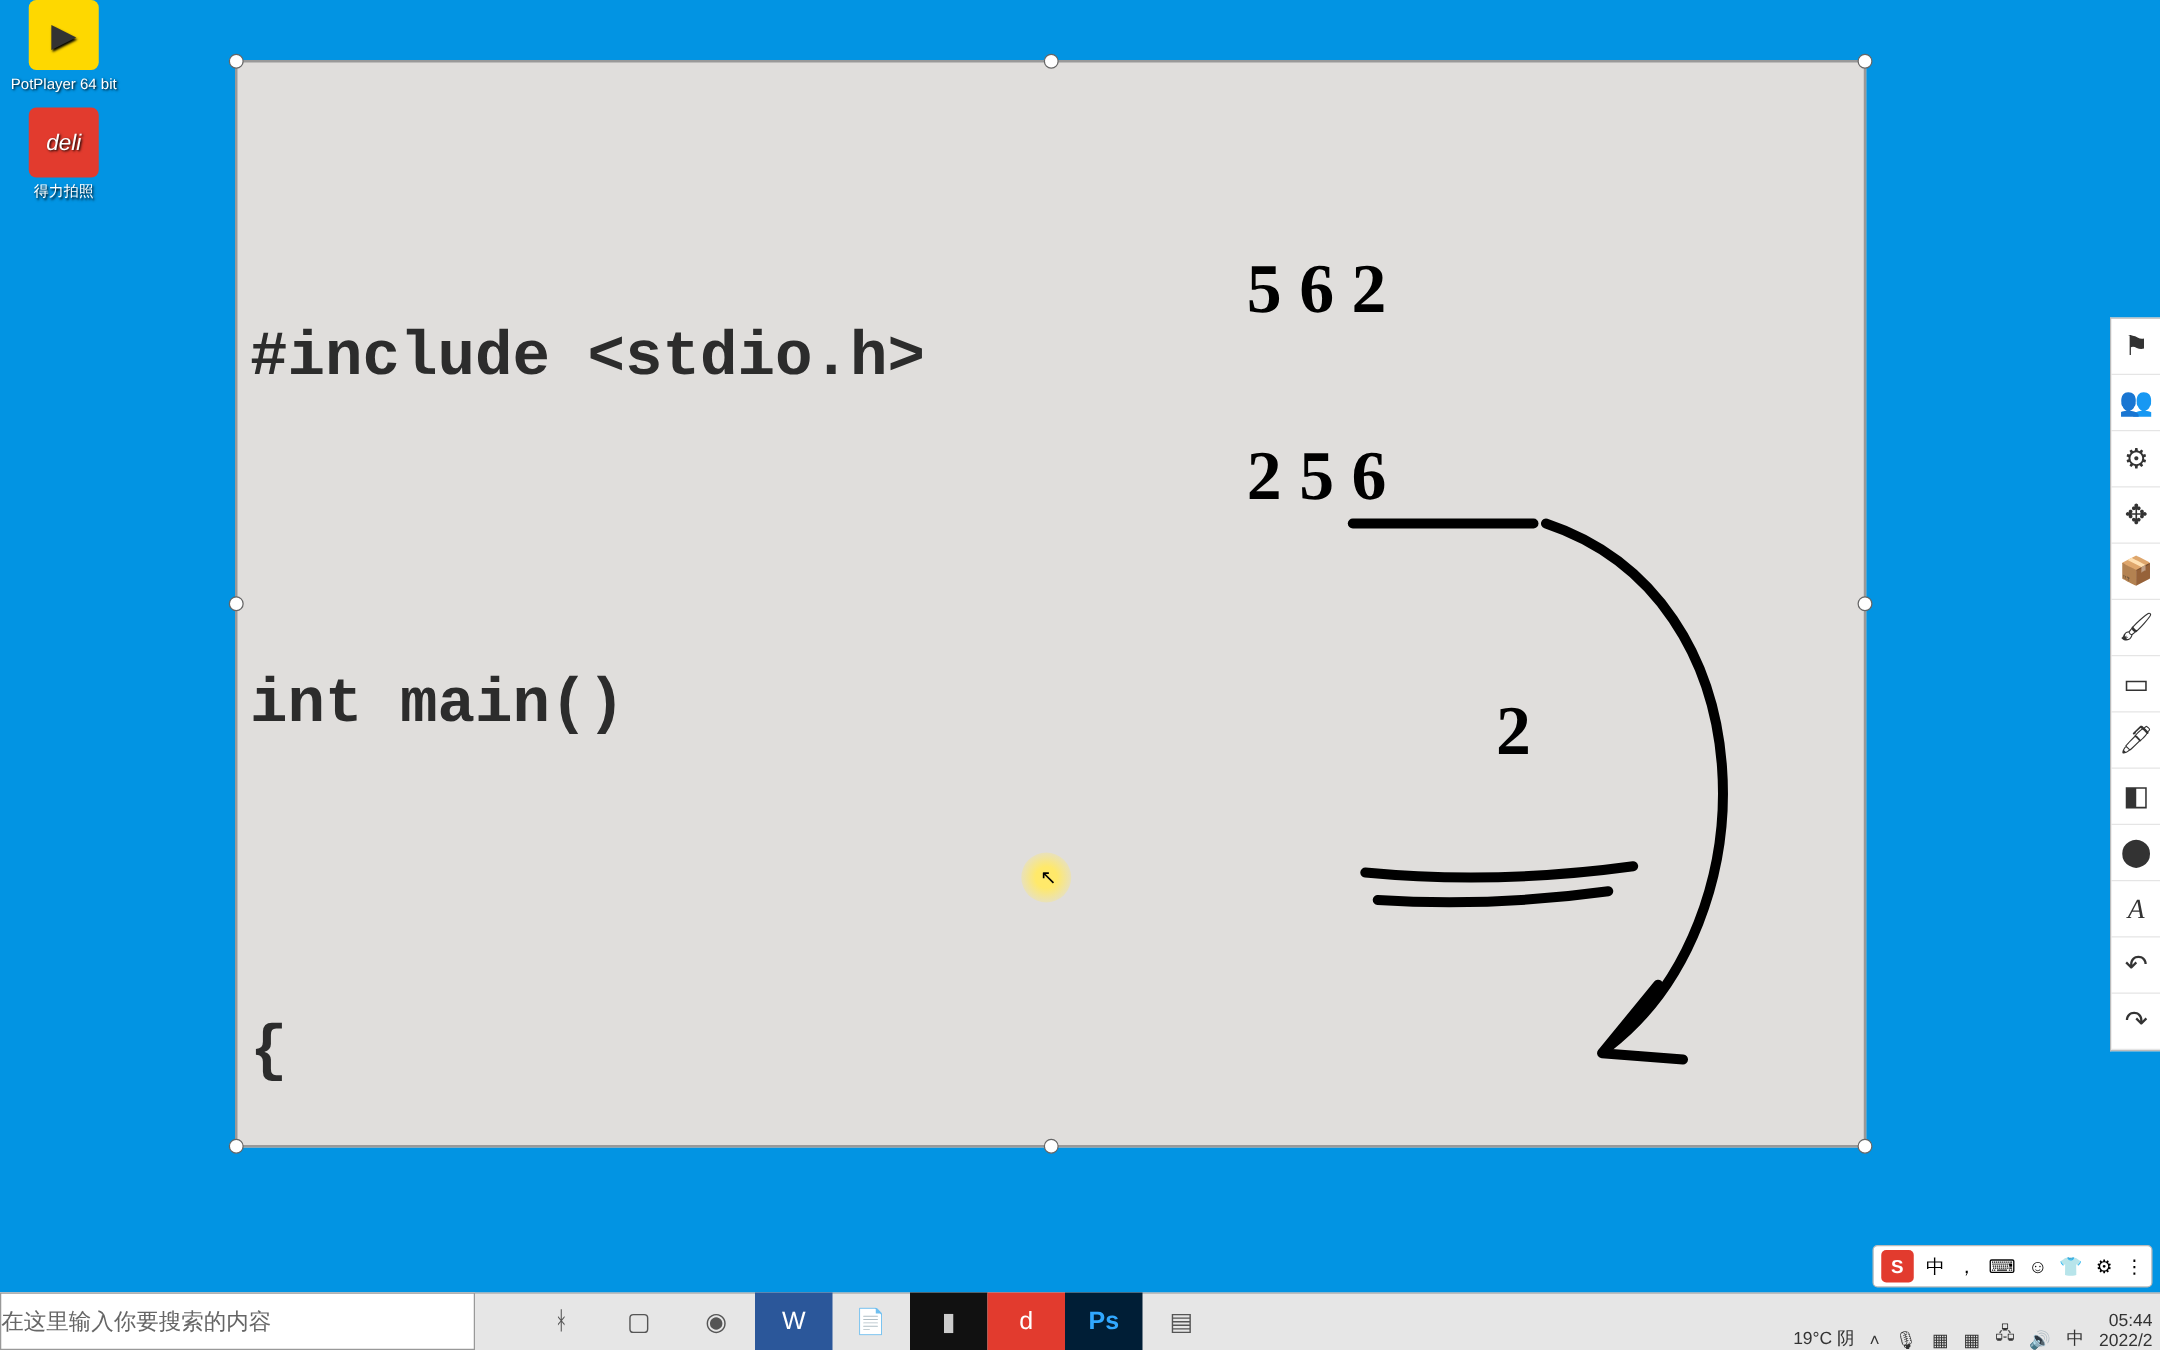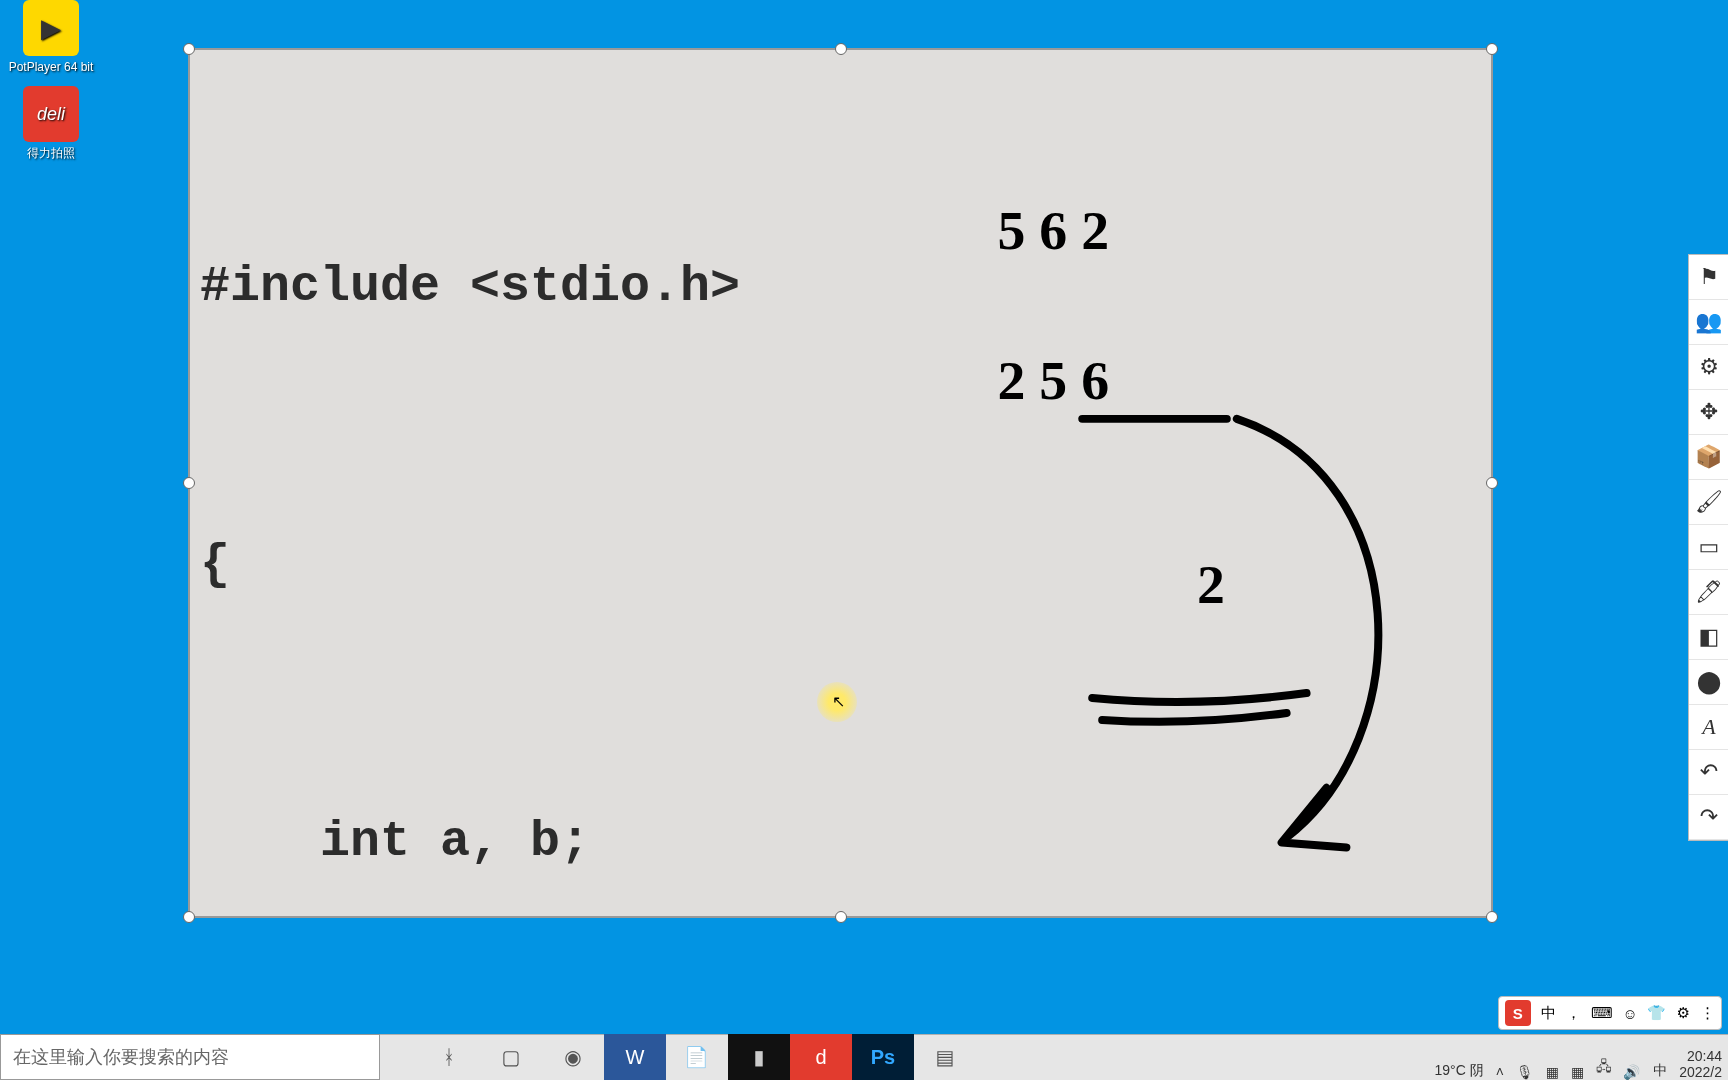--- a/index.html
+++ b/index.html
@@ -63,21 +63,21 @@
 
 
 .taskbar {
   position:absolute; left:0; right:0; bottom:0; height:46px;
   background:#e6e6e6; border-top:1px solid #b0b0b0;
   display:flex; align-items:center; font-size:15px; color:#555;
 }
 .searchbox {
   position:absolute; left:0; bottom:0; width:380px; height:46px;
   background:#fff; border:1px solid #999; display:flex; align-items:center;
-  padding-left:12px; color:#666; font-size:18px;
+  color:#666; font-size:18px;
 }
 .tbicons { position:absolute; left:418px; bottom:0; height:46px; display:flex; align-items:center; gap:0; }
 .tbicons .a { width:62px; height:46px; display:flex; align-items:center; justify-content:center; font-size:20px; cursor:pointer; }
 .tray { position:absolute; right:6px; bottom:0; height:46px; display:flex; align-items:flex-end; gap:12px; font-size:14px; color:#333; }
 .imebar {
   position:absolute; right:6px; bottom:50px; height:34px;
   background:#fff; border:1px solid #bbb; border-radius:4px;
   display:flex; align-items:center; padding:0 6px; gap:10px; font-size:15px;
 }
 .imebar .s { width:26px; height:26px; background:#e23b2e; color:#fff; border-radius:4px;
@@ -103,20 +103,21 @@
   <div class="handle h-tr"></div>
   <div class="handle h-bl"></div>
   <div class="handle h-br"></div>
   <div class="handle h-ml"></div>
   <div class="handle h-mr"></div>
   <div class="handle h-mt"></div>
   <div class="handle h-mb"></div>
 
   <div class="code">
     <span class="codeline">#include &lt;stdio.h&gt;</span>
+    <span class="codeline">int main()</span>
     <span class="codeline">{</span>
     <span class="codeline">    int a, b;</span>
     
     
     
     
     
   </div>
 
   <svg class="anno-svg" viewBox="0 0 1305 870">
@@ -180,16 +181,16 @@
   <div class="tray">
     <span>19°C 阴</span>
     <span>˄</span>
     <span>🎙</span>
     <span>▦</span>
     <span>▦</span>
     <span>🖧</span>
     <span>🔊</span>
     <span>中</span>
     <span style="text-align:right">
-      <span>20:44</span><br><span>2022/2</span>
+      <span>05:44</span><br><span>2022/2</span>
     </span>
   </div>
 </div>
 
 </body></html>

